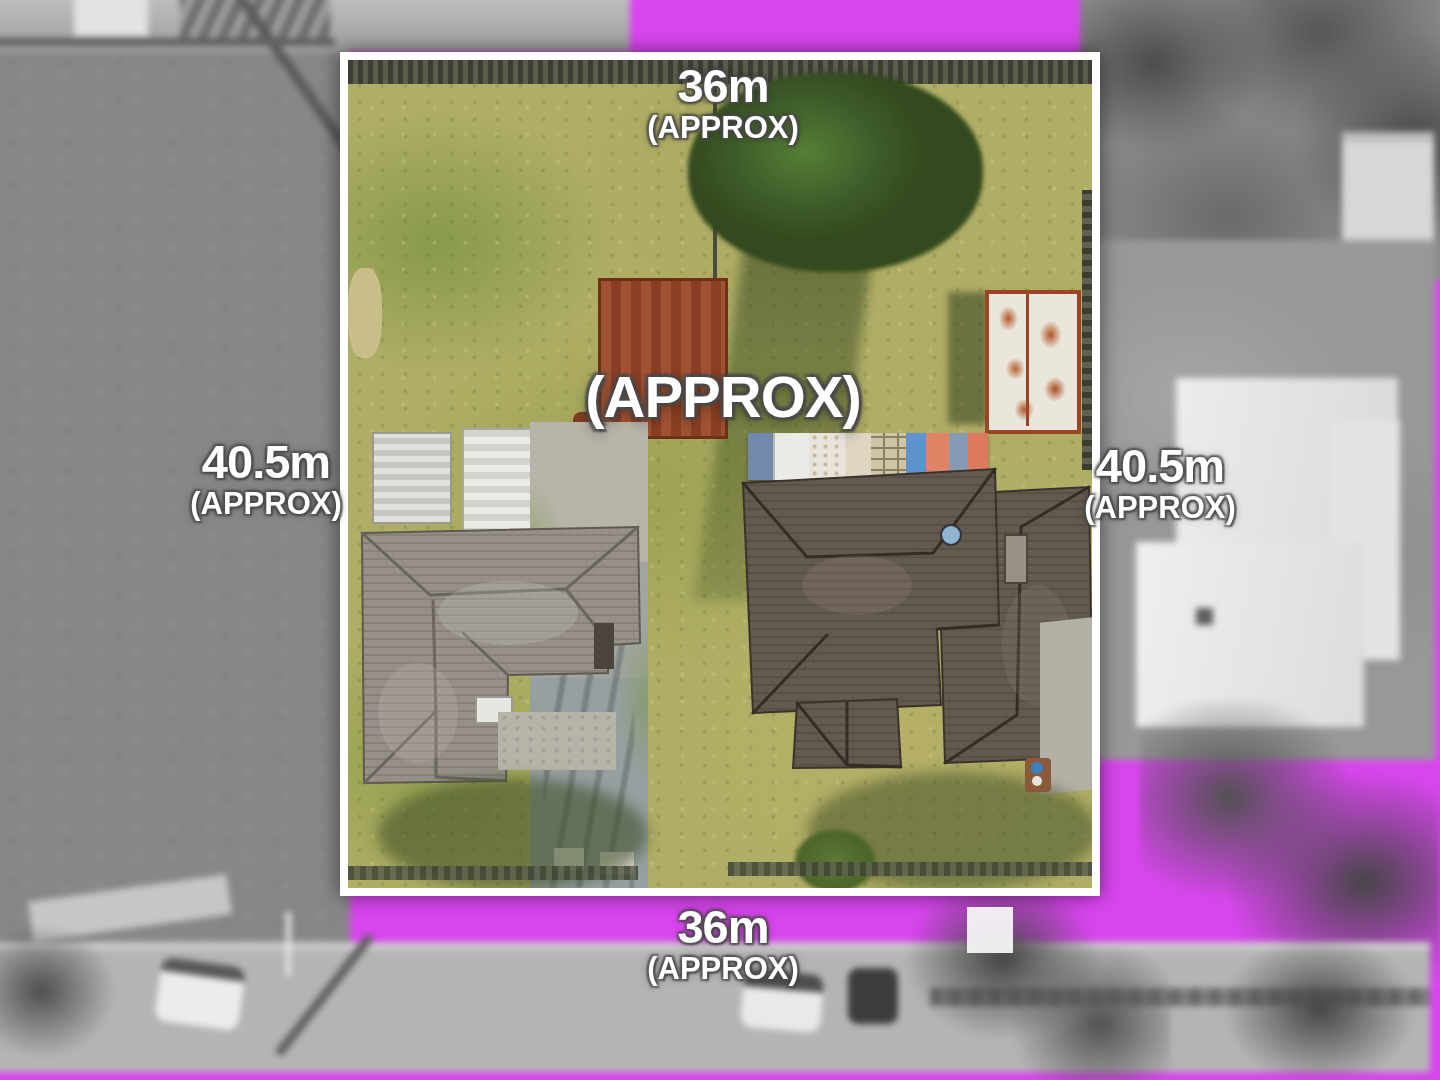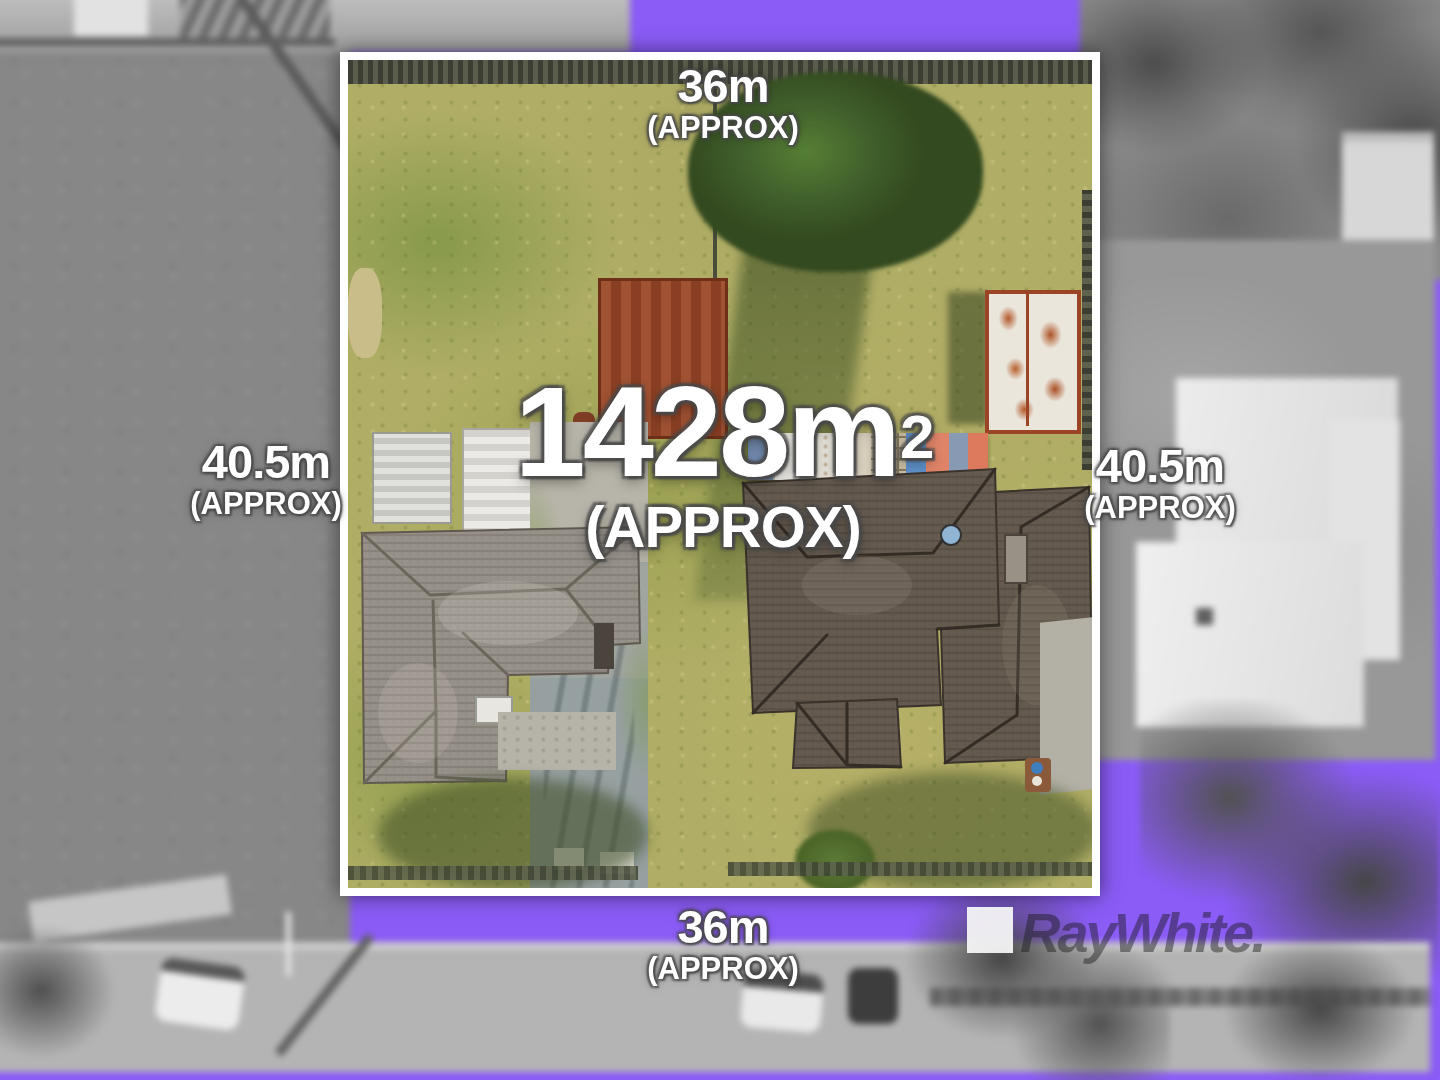--- a/index.html
+++ b/index.html
@@ -1,17 +1,17 @@
 <!DOCTYPE html>
 <html><head>
 <meta charset="utf-8">
 <style>
   html,body{margin:0;padding:0;background:#777;}
   .canvas{position:relative;width:1440px;height:1080px;overflow:hidden;
-          background:#8b5cf6;font-family:"Liberation Sans",sans-serif;}
+          background:#d946ef;font-family:"Liberation Sans",sans-serif;}
   .abs{position:absolute;}
 
   
   .bg{position:absolute;inset:-10px;filter:blur(3px);}
   .field-left{left:-20px;top:40px;width:380px;height:930px;background:
      radial-gradient(220px 160px at 20% 18%,#7c7c7c 0%,transparent 70%),
      radial-gradient(260px 200px at 70% 30%,#a2a2a2 0%,transparent 70%),
      radial-gradient(300px 240px at 35% 55%,#747474 0%,transparent 70%),
      radial-gradient(200px 150px at 80% 75%,#8f8f8f 0%,transparent 70%),
      radial-gradient(260px 220px at 25% 90%,#6e6e6e 0%,transparent 70%),
@@ -294,20 +294,18 @@
   <div class="dim-label lab-right">
     <div class="dim-value">40.5m</div>
     <div class="dim-approx">(APPROX)</div>
   </div>
   <div class="dim-label lab-bottom">
     <div class="dim-value">36m</div>
     <div class="dim-approx">(APPROX)</div>
   </div>
 
   <div class="land-block">
-    <div class="land-value"><span>1428m</span><sup>2</sup></div>
     <div class="land-approx">(APPROX)</div>
   </div>
 
   <div class="abs wm-square"></div>
-  <div class="abs wm-text">RayWhite.</div>
 
 </div>
 
 </body></html>

